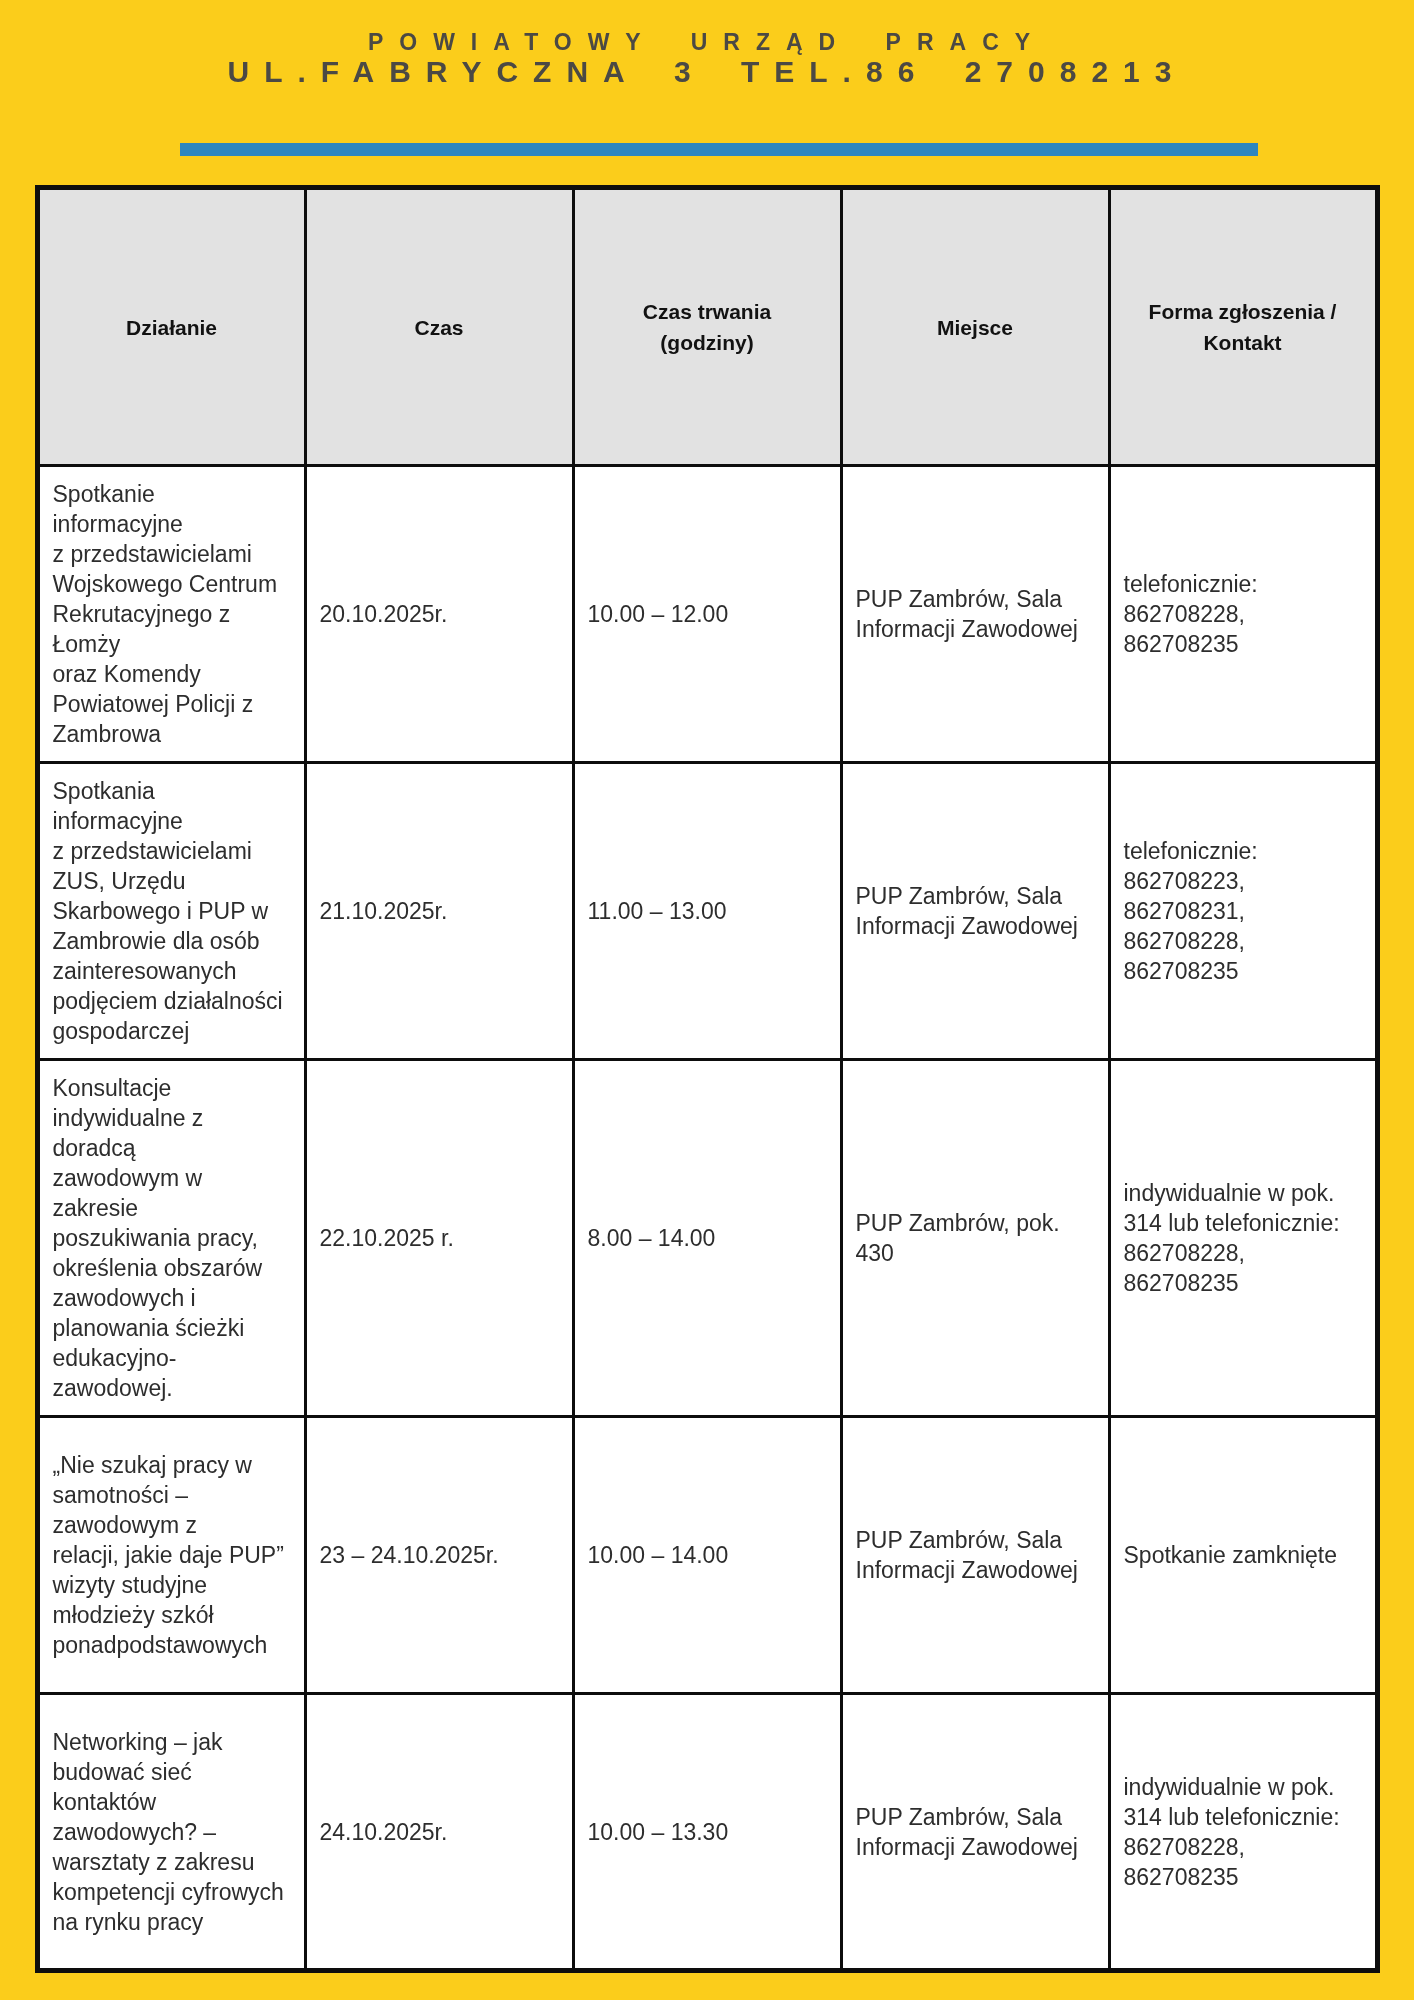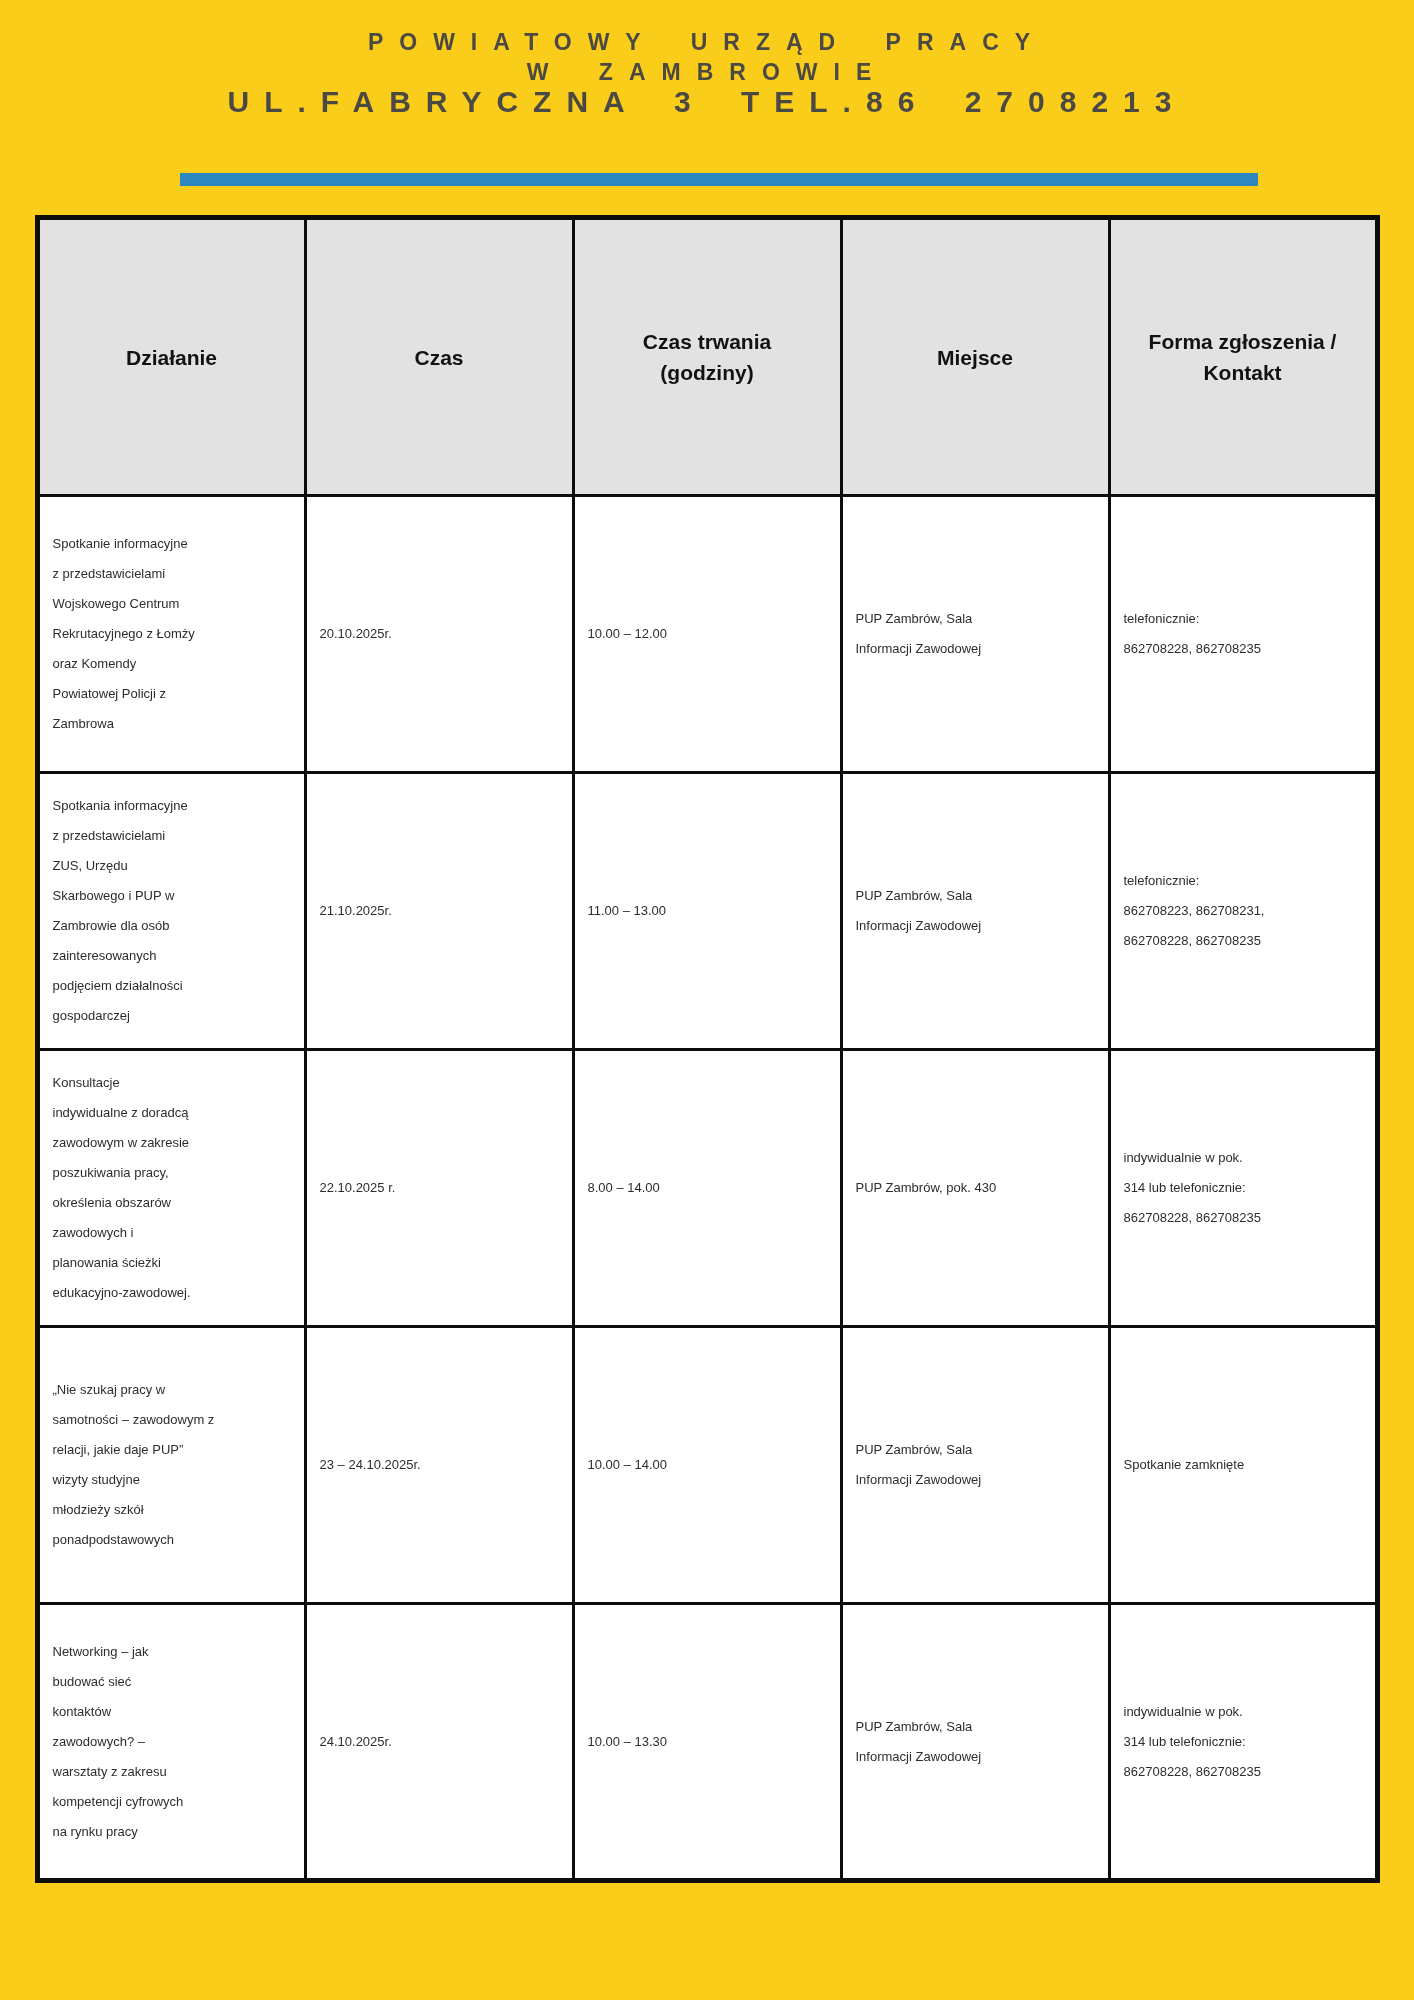--- a/index.html
+++ b/index.html
@@ -73,36 +73,35 @@
     font-size:21px;
     font-weight:700;
     line-height:31px;
     text-align:center;
     height:278px;
     padding:10px;
   }
   table.schedule td{
     background:#ffffff;
     color:var(--text);
-    font-size:13px;
+    font-size:23px;
     font-weight:400;
     line-height:30px;
     text-align:left;
     height:277px;
     padding:12px 12px 12px 13px;
   }
 </style>
 </head>
 <body>
 
 <div class="page">
 
   <div class="letterhead">
     <div class="line line-big">POWIATOWY URZĄD PRACY</div>
-    <div class="line line-big">W ZAMBROWIE</div>
     <div class="line line-small">UL.FABRYCZNA 3 TEL.86 2708213</div>
   </div>
 
   <div class="accent-bar"></div>
 
   <table class="schedule">
     <colgroup>
       <col>
         <col>
         <col>

